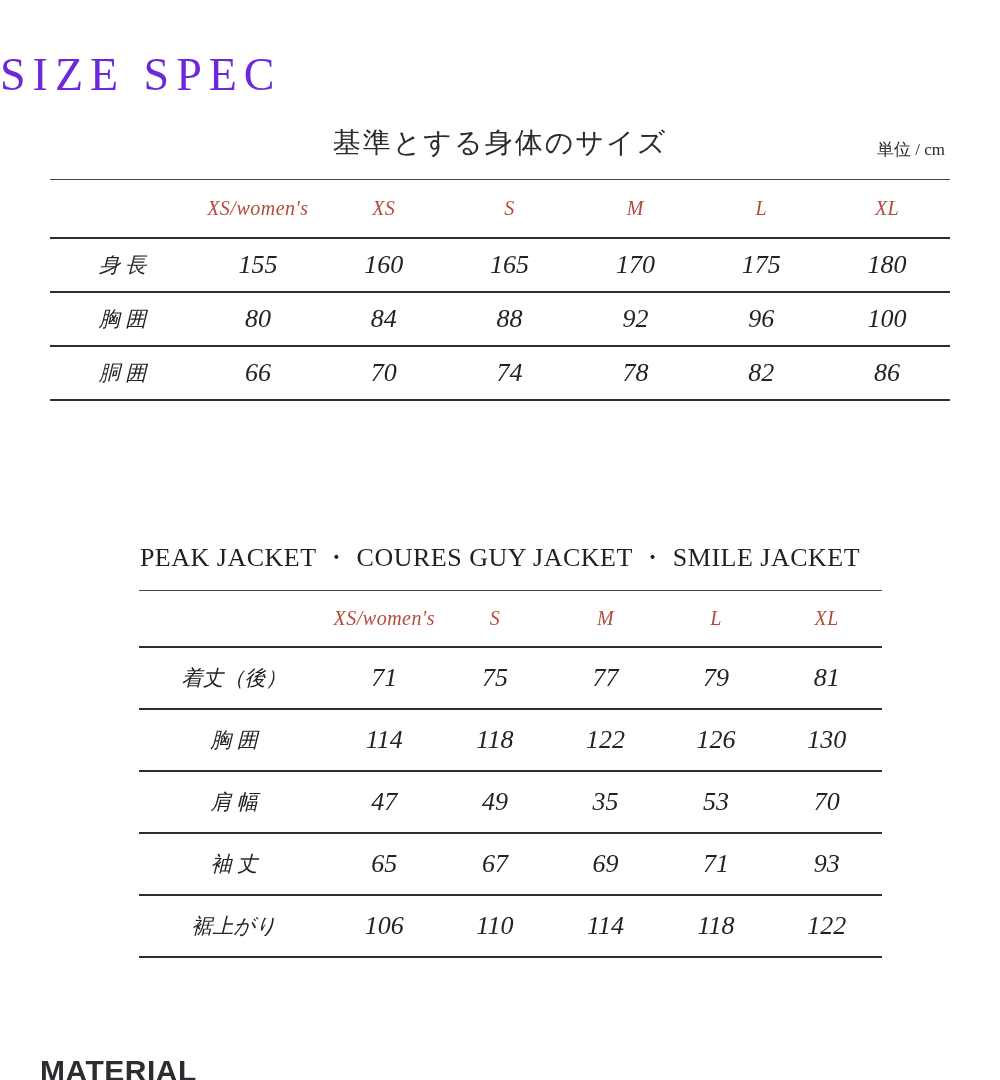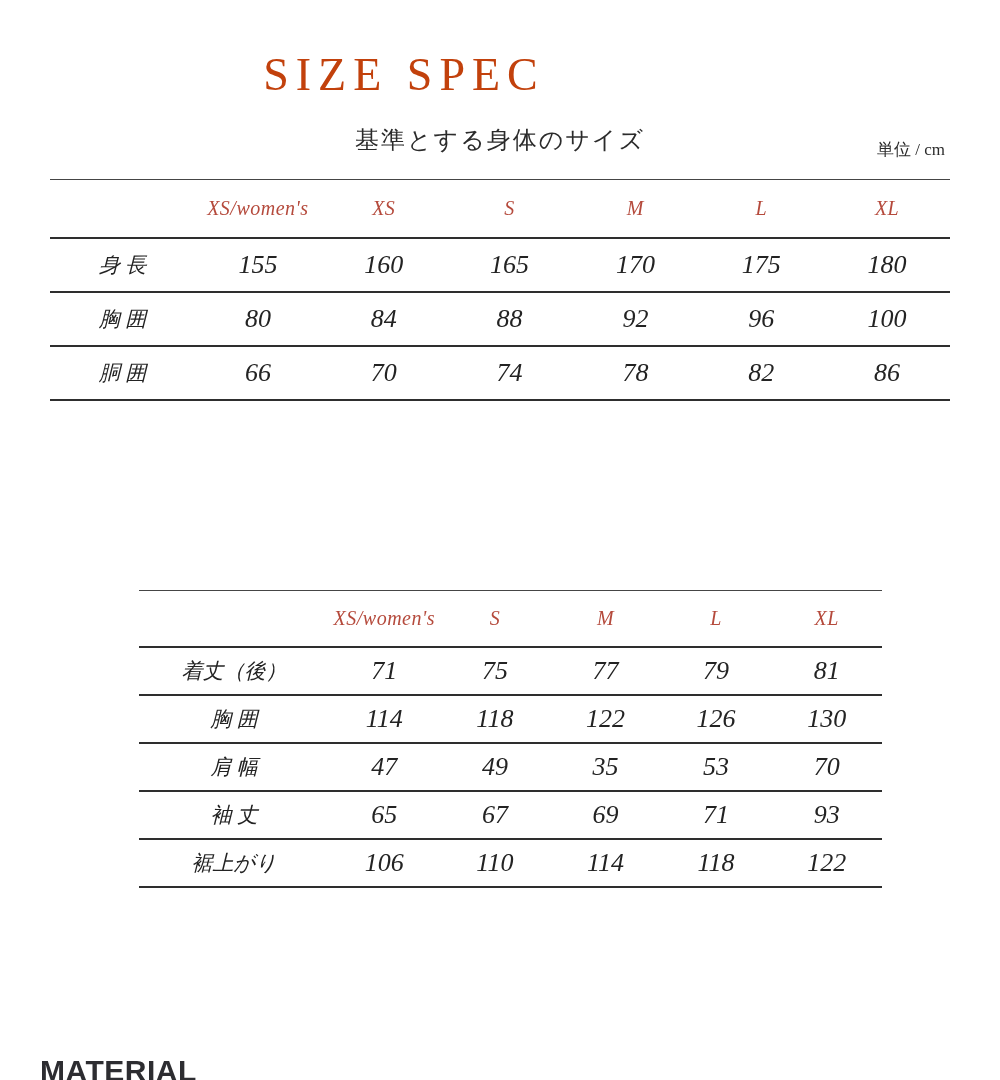--- a/index.html
+++ b/index.html
@@ -4,26 +4,26 @@
 <style>
   html,body { margin:0; padding:0; background:#ffffff; }
   .page {
     position:relative; width:1000px; height:1080px;
     background:#ffffff; overflow:hidden;
     font-family:"Liberation Serif","DejaVu Serif",serif;
     color:#232323;
   }
   .main-title {
     position:absolute; top:48px; left:0; width:808px;
-    text-align:center; font-size:46px; font-weight:400;
-    letter-spacing:7px; color:#c2410c; margin:0;
+    text-align:left; font-size:46px; font-weight:400;
+    letter-spacing:7px; color:#6d28d9; margin:0;
   }
   .subtitle {
     position:absolute; top:124px; left:0; width:1000px;
-    text-align:center; font-size:24px; font-weight:400;
+    text-align:center; font-size:28px; font-weight:400;
     letter-spacing:2px; color:#2b2b2b; margin:0;
   }
   .unit-label {
     position:absolute; top:138px; right:55px;
     font-size:17px; color:#2b2b2b;
   }
   table { border-collapse:collapse; table-layout:fixed; }
   th, td {
     padding:0; text-align:center; vertical-align:middle;
     font-weight:400;
@@ -36,21 +36,21 @@
   .size-table tbody th { font-size:21px; color:#232323; }
   .size-table tbody td { font-size:26px; color:#232323; }
 
   .t1 { left:50px; top:179px; width:900px; }
   .t1 thead tr { height:58px; }
   .t1 tbody tr { height:54px; }
   .t1 .col-label { width:145px; }
 
   .t2 { left:139px; top:590px; width:743px; }
   .t2 thead tr { height:56px; }
-  .t2 tbody tr { height:48px; }
+  .t2 tbody tr { height:62px; }
   .t2 .col-label { width:190px; }
 
   .section-banner {
     position:absolute; left:139px; top:433px; width:743px; height:54px;
     background:var(--banner,#201813);
     display:flex; align-items:center; justify-content:center;
     box-shadow:inset 0 2px 0 rgba(255,255,255,0.07), inset 2px 0 0 rgba(255,255,255,0.05);
   }
   .section-banner .banner-text {
     color:#f5f3f0; font-size:30px; letter-spacing:2px; font-weight:400;
@@ -123,20 +123,21 @@
         <td>70</td>
         <td>74</td>
         <td>78</td>
         <td>82</td>
         <td>86</td>
       </tr>
     </tbody>
   </table>
 
 
+  <h3 class="models-heading">PEAK JACKET ・ COURES GUY JACKET ・ SMILE JACKET</h3>
 
   <table class="size-table t2">
     <colgroup>
         <col class="col-label">
         <col>
         <col>
         <col>
         <col>
         <col>
       </colgroup>

